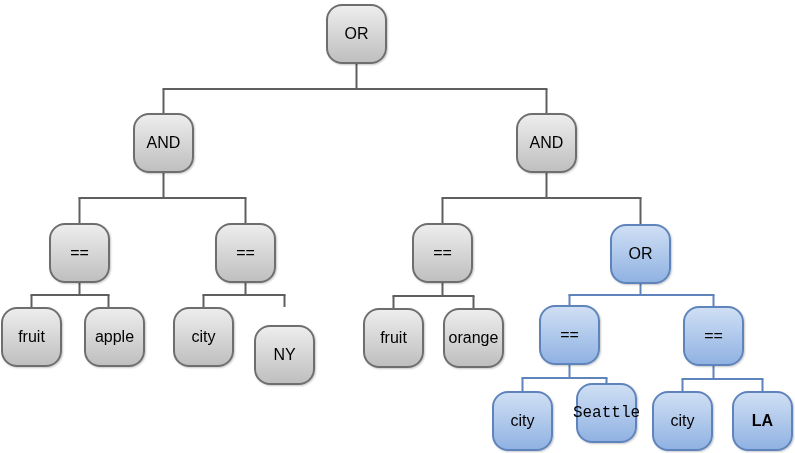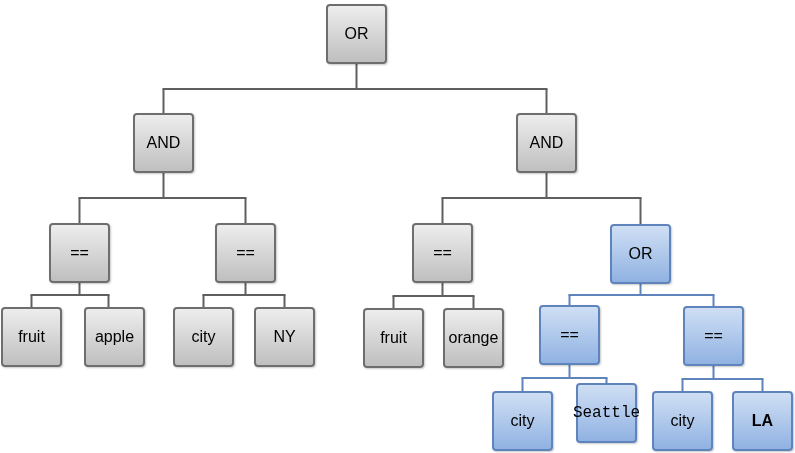--- a/index.html
+++ b/index.html
@@ -19,21 +19,21 @@
     position: absolute;
     left: 0;
     top: 0;
     z-index: 0;
   }
   .node {
     position: absolute;
     box-sizing: border-box;
     width: 61px;
     height: 60px;
-    border-radius: 4px;
+    border-radius: 16px;
     display: flex;
     align-items: center;
     justify-content: center;
     font-size: 16px;
     color: #000000;
     z-index: 1;
     box-shadow: 1px 1px 2px rgba(0,0,0,0.22);
     cursor: default;
     user-select: none;
   }
@@ -92,21 +92,21 @@
       <div class="node gray" style="left: 326px; top: 4px;">OR</div>
       <div class="node gray" style="left: 133px; top: 113px;">AND</div>
       <div class="node gray" style="left: 516px; top: 113px;">AND</div>
       <div class="node gray" style="left: 49px; top: 223px;">==</div>
       <div class="node gray" style="left: 215px; top: 223px;">==</div>
       <div class="node gray" style="left: 412px; top: 223px;">==</div>
       <div class="node blue" style="left: 610px; top: 224px;">OR</div>
       <div class="node gray" style="left: 1px; top: 307px;">fruit</div>
       <div class="node gray" style="left: 84px; top: 307px;">apple</div>
       <div class="node gray" style="left: 173px; top: 307px;">city</div>
-      <div class="node gray" style="left: 254px; top: 307px;">NY</div>
+      <div class="node gray" style="left: 254px; top: 325px;">NY</div>
       <div class="node gray" style="left: 363px; top: 308px;">fruit</div>
       <div class="node gray" style="left: 443px; top: 308px;">orange</div>
       <div class="node blue" style="left: 539px; top: 305px;">==</div>
       <div class="node blue" style="left: 683px; top: 306px;">==</div>
       <div class="node blue" style="left: 492px; top: 391px;">city</div>
       <div class="node blue" style="left: 576px; top: 383px; font-family: Liberation Mono, monospace;">Seattle</div>
       <div class="node blue" style="left: 652px; top: 391px;">city</div>
       <div class="node blue" style="left: 732px; top: 391px; font-weight: bold;">LA</div>
     </div>
 </div>

